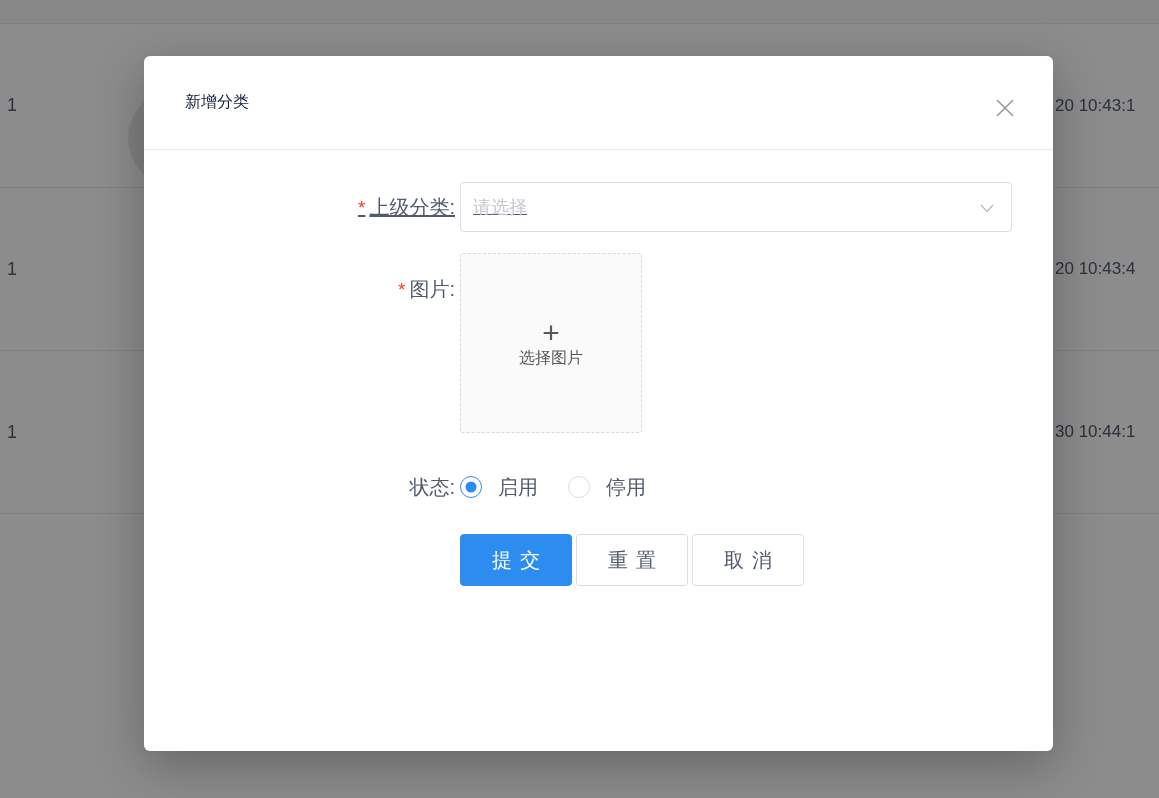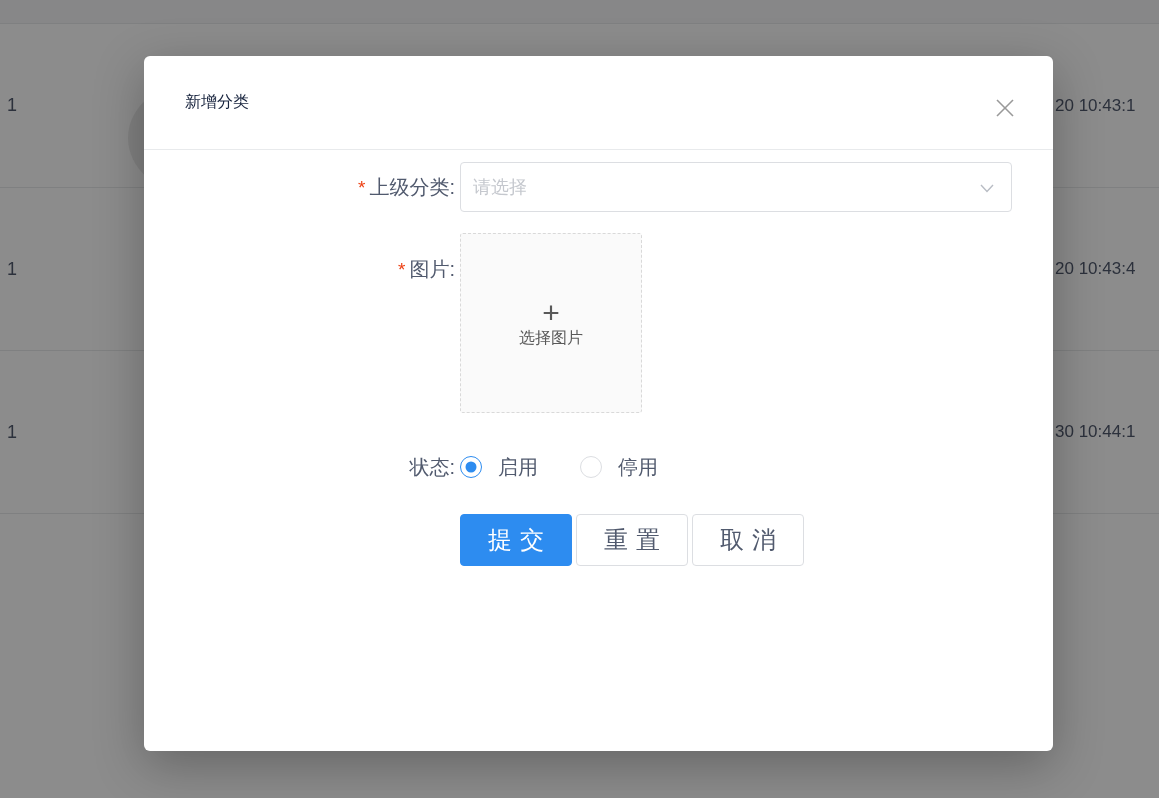--- a/index.html
+++ b/index.html
@@ -57,21 +57,21 @@
 
   
   .form-row { display: flex; align-items: center; }
   .fr-label {
     width: 311px; flex-shrink: 0; text-align: right; margin-right: 5px;
     font-size: 20px; color: #515a6e; line-height: 28px; white-space: nowrap;
   }
   .req { color: #ed4014; margin-right: 4px; font-size: 19px; }
 
   .row-name   { margin-top: 46px; }
-  .row-parent { margin-top: 12px; }
+  .row-parent { margin-top: 32px; text-decoration: underline; }
   .row-image  { margin-top: 21px; align-items: flex-start; }
   .row-image .fr-label { padding-top: 22px; }
   .row-status { margin-top: 40px; }
 
   .text-input {
     width: 552px; height: 50px; border: 1px solid #dcdee2; border-radius: 4px;
     font-size: 18px; padding: 0 12px; color: #515a6e; outline: none;
     font-family: inherit; background: #fff;
   }
   .select-box {
@@ -83,38 +83,38 @@
   .chevron { position: absolute; right: 16px; top: 17px; }
 
   .upload-box {
     width: 182px; height: 180px; border: 1px dashed #d9d9d9; border-radius: 3px;
     background: #fafafa; cursor: pointer;
     display: flex; flex-direction: column; align-items: center; justify-content: center;
   }
   .plus-glyph { font-size: 30px; color: #595959; line-height: 30px; }
   .upload-text { font-size: 16px; color: #595959; }
 
-  .radio-group { display: flex; align-items: flex-end; gap: 12px; }
+  .radio-group { display: flex; align-items: flex-end; }
   .radio { display: flex; align-items: center; margin-right: 30px; cursor: pointer; }
   .radio-circle {
     width: 22px; height: 22px; border-radius: 50%;
     border: 1px solid #dcdee2; background: #fff; margin-right: 16px; position: relative;
     flex-shrink: 0;
   }
   .radio.checked .radio-circle { border-color: #2d8cf0; }
   .radio.checked .radio-circle::after {
     content: ""; position: absolute; left: 50%; top: 50%;
     transform: translate(-50%,-50%);
     width: 11px; height: 11px; border-radius: 50%; background: #2d8cf0;
   }
   .radio-label { font-size: 20px; color: #515a6e; }
 
   .btn-row { display: flex; margin-left: 316px; margin-top: 33px; }
   .btn {
-    height: 52px; border-radius: 4px; font-size: 24px; cursor: pointer;
+    height: 52px; border-radius: 4px; font-size: 20px; cursor: pointer;
     display: flex; align-items: center; justify-content: center;
     font-family: inherit;
   }
   .btn span { letter-spacing: 8px; margin-right: -8px; }
   .btn-primary { width: 112px; background: #2d8cf0; border: 1px solid #2d8cf0; color: #fff; }
   .btn-default { width: 112px; background: #fff; border: 1px solid #dcdee2; color: #515a6e; margin-left: 4px; }
 </style>
 </head>
 <body>
 

